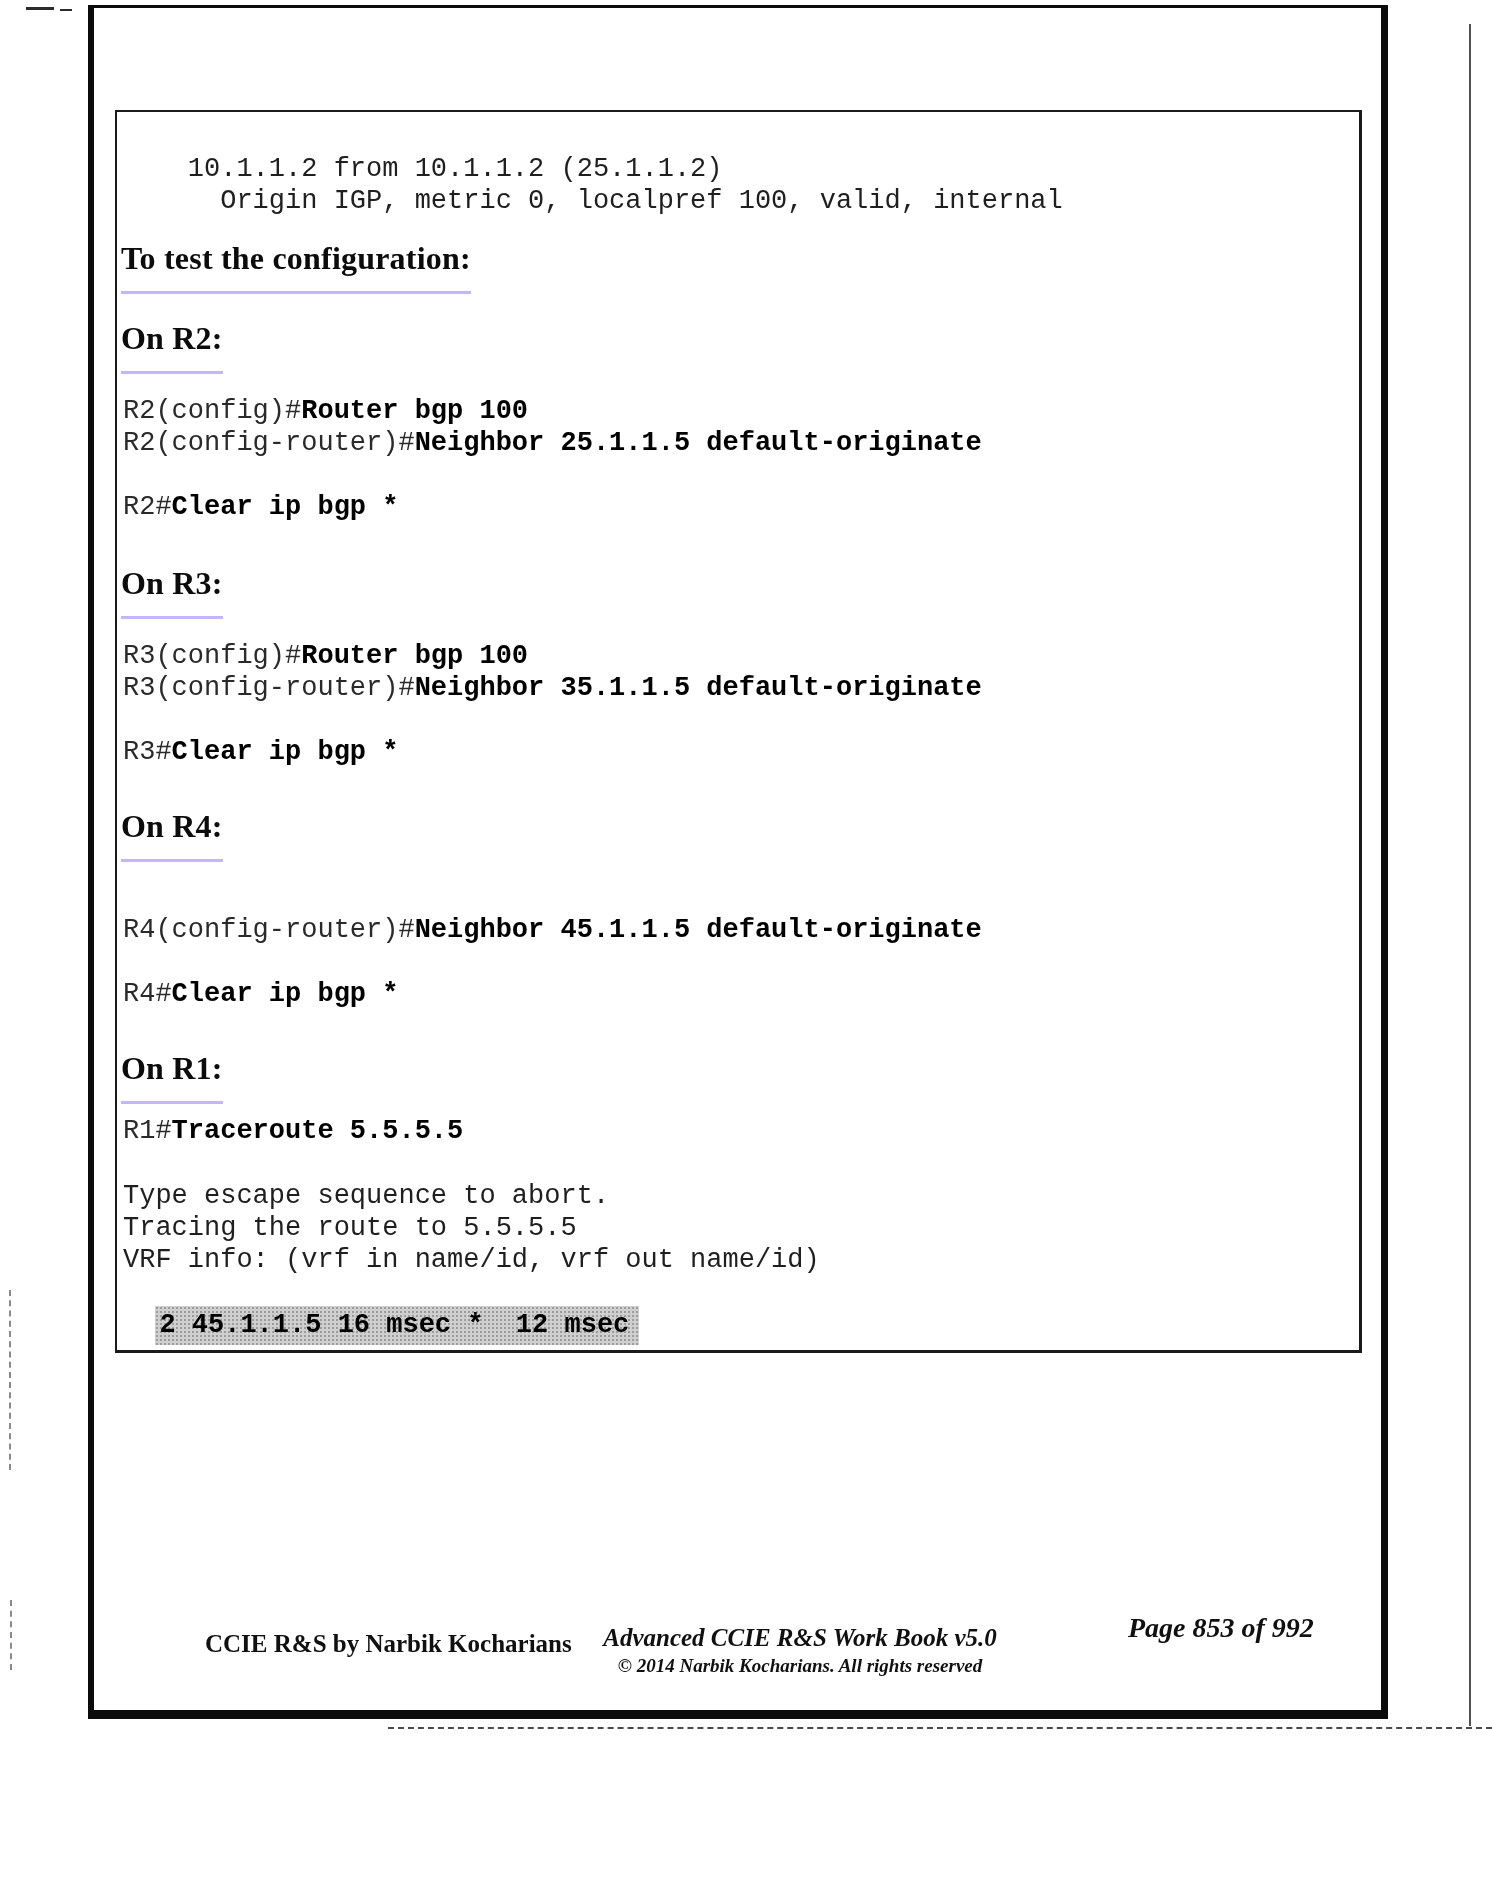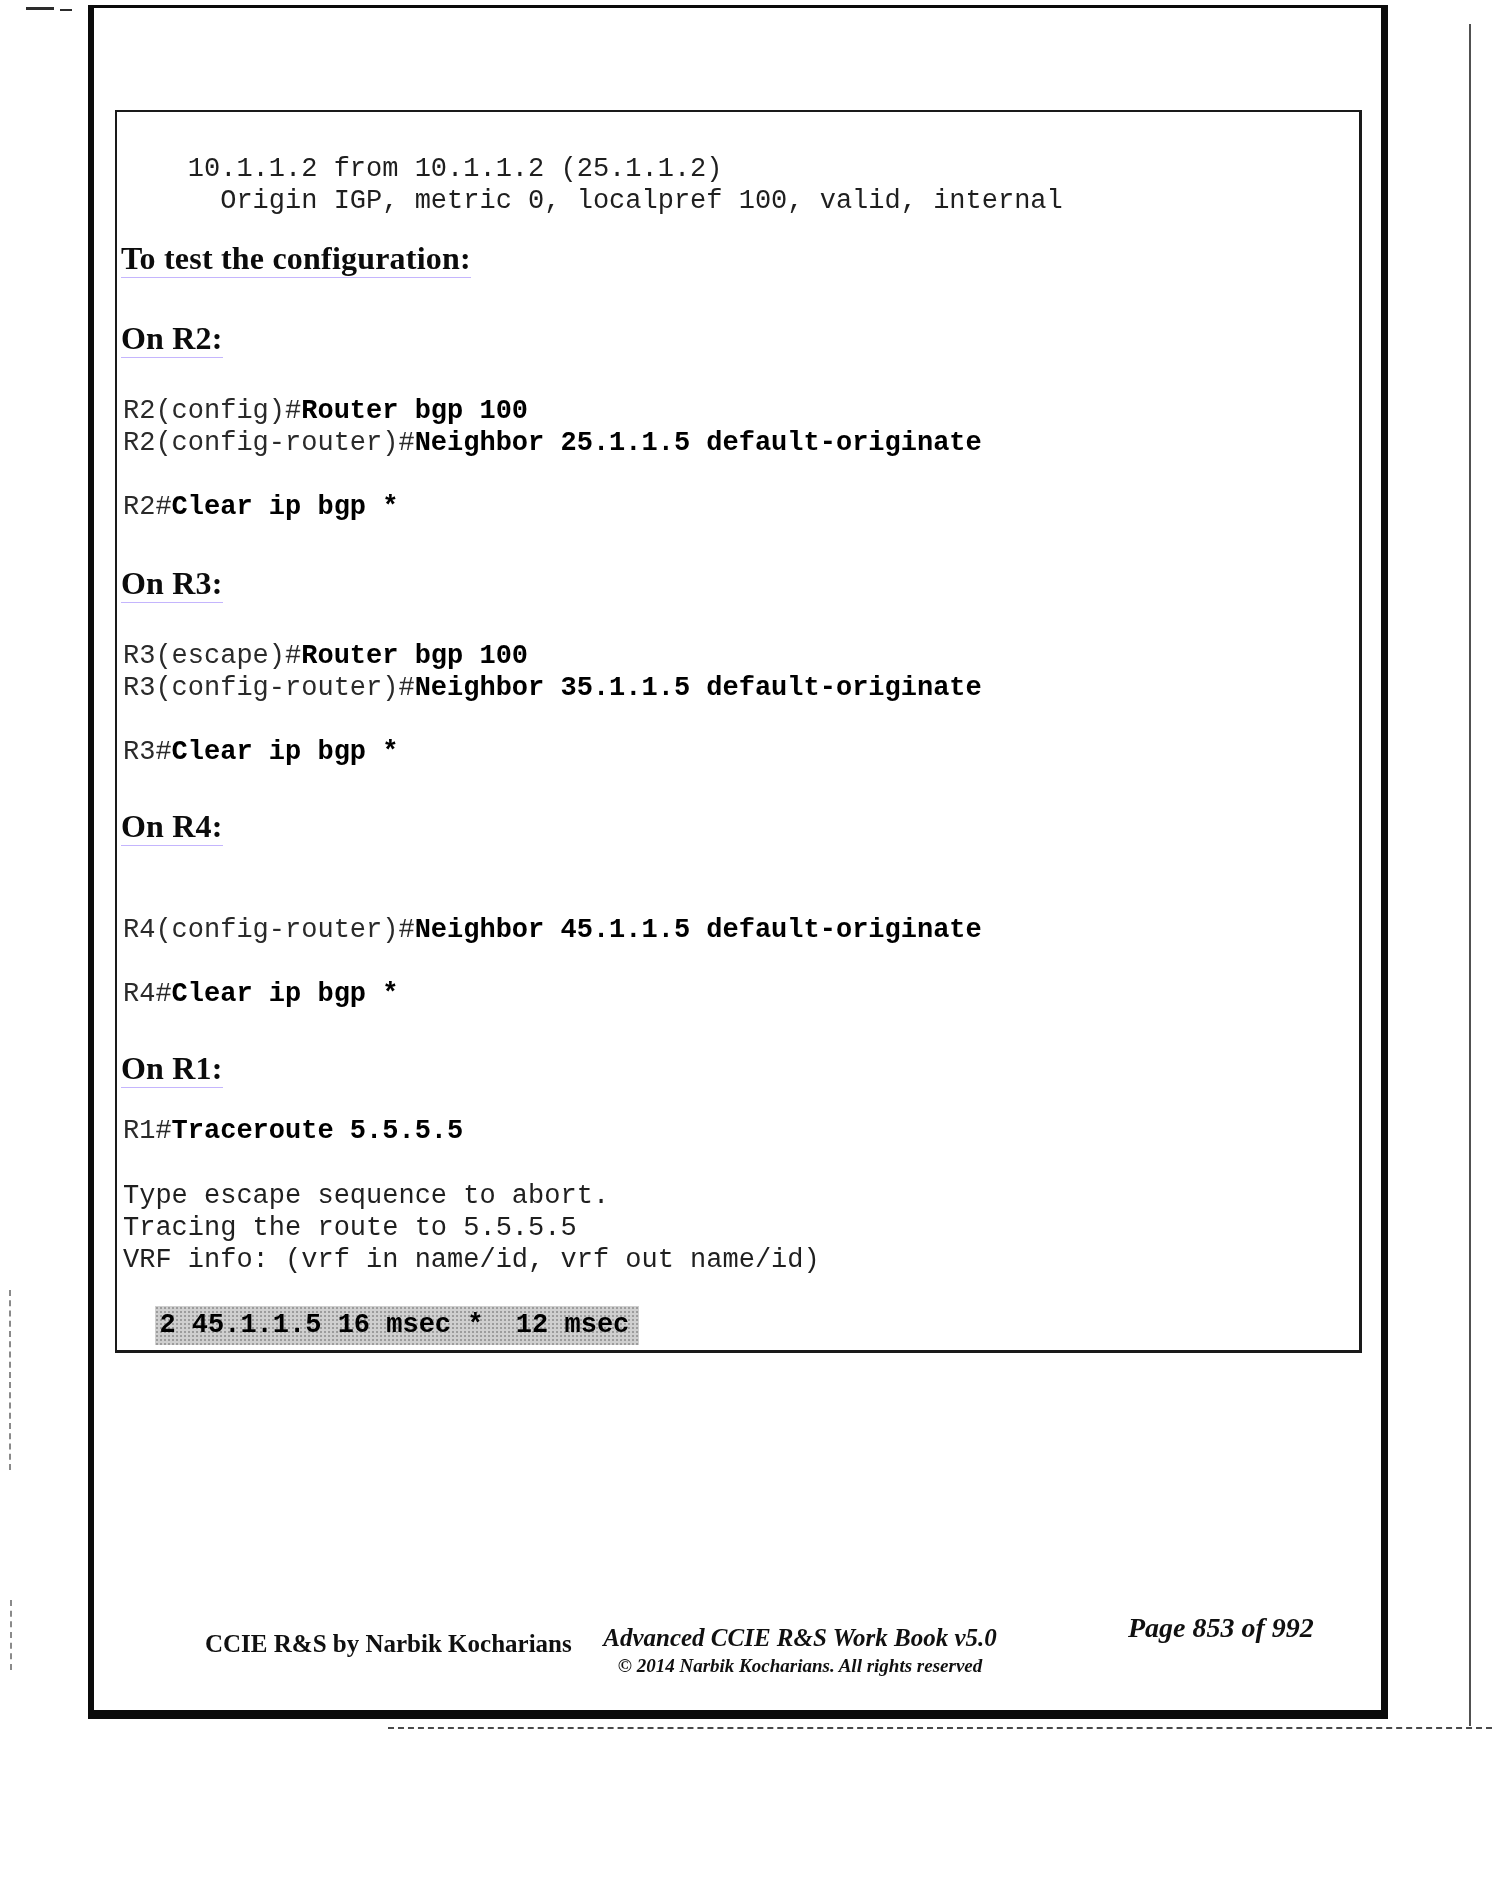--- a/index.html
+++ b/index.html
@@ -30,21 +30,21 @@
     color:#1f1f1f; white-space:pre;
   }
   .prompt { font-weight:normal; color:#2a2a2a; }
   .cmd { font-weight:bold; color:#000; }
   
   .heading {
     position:absolute; left:121px;
     font-size:32px; font-weight:bold; color:#0c0c0c; line-height:1.15;
     letter-spacing:0.2px;
   }
-  .heading .u { border-bottom:1px solid #c4b5fd; padding-bottom:1px; }
+  .heading .u { border-bottom:3px solid #c4b5fd; padding-bottom:15px; }
   
   .hl {
     background-color:#cfcfcf;
     background-image:radial-gradient(circle, #9c9c9c 0.9px, rgba(0,0,0,0) 1px);
     background-size:4px 4px;
     font-weight:bold; color:#000;
     padding:4px 10px 5px 4px;
   }
   
   .footer-left  { position:absolute; left:205px;  top:1630px; font-size:25px; font-weight:bold; color:#101010; }
@@ -90,21 +90,21 @@
   <div class="cline" style="top:185px;"><span>      Origin IGP, metric 0, localpref 100, valid, internal</span></div>
 
   <div class="heading" style="top:240px;"><span class="u">To test the configuration:</span></div>
 
   <div class="heading" style="top:320px;"><span class="u">On R2:</span></div>
   <div class="cline" style="top:395px;"><span class="prompt">R2(config)#</span><span class="cmd">Router bgp 100</span></div>
   <div class="cline" style="top:427px;"><span class="prompt">R2(config-router)#</span><span class="cmd">Neighbor 25.1.1.5 default-originate</span></div>
   <div class="cline" style="top:491px;"><span class="prompt">R2#</span><span class="cmd">Clear ip bgp *</span></div>
 
   <div class="heading" style="top:565px;"><span class="u">On R3:</span></div>
-  <div class="cline" style="top:640px;"><span class="prompt">R3(escape)#</span><span class="cmd">Router bgp 100</span></div>
+  <div class="cline" style="top:640px;"><span class="prompt">R3(config)#</span><span class="cmd">Router bgp 100</span></div>
   <div class="cline" style="top:672px;"><span class="prompt">R3(config-router)#</span><span class="cmd">Neighbor 35.1.1.5 default-originate</span></div>
   <div class="cline" style="top:736px;"><span class="prompt">R3#</span><span class="cmd">Clear ip bgp *</span></div>
 
   <div class="heading" style="top:808px;"><span class="u">On R4:</span></div>
   <div class="cline" style="top:914px;"><span class="prompt">R4(config-router)#</span><span class="cmd">Neighbor 45.1.1.5 default-originate</span></div>
   <div class="cline" style="top:978px;"><span class="prompt">R4#</span><span class="cmd">Clear ip bgp *</span></div>
 
   <div class="heading" style="top:1050px;"><span class="u">On R1:</span></div>
   <div class="cline" style="top:1115px;"><span class="prompt">R1#</span><span class="cmd">Traceroute 5.5.5.5</span></div>
 

